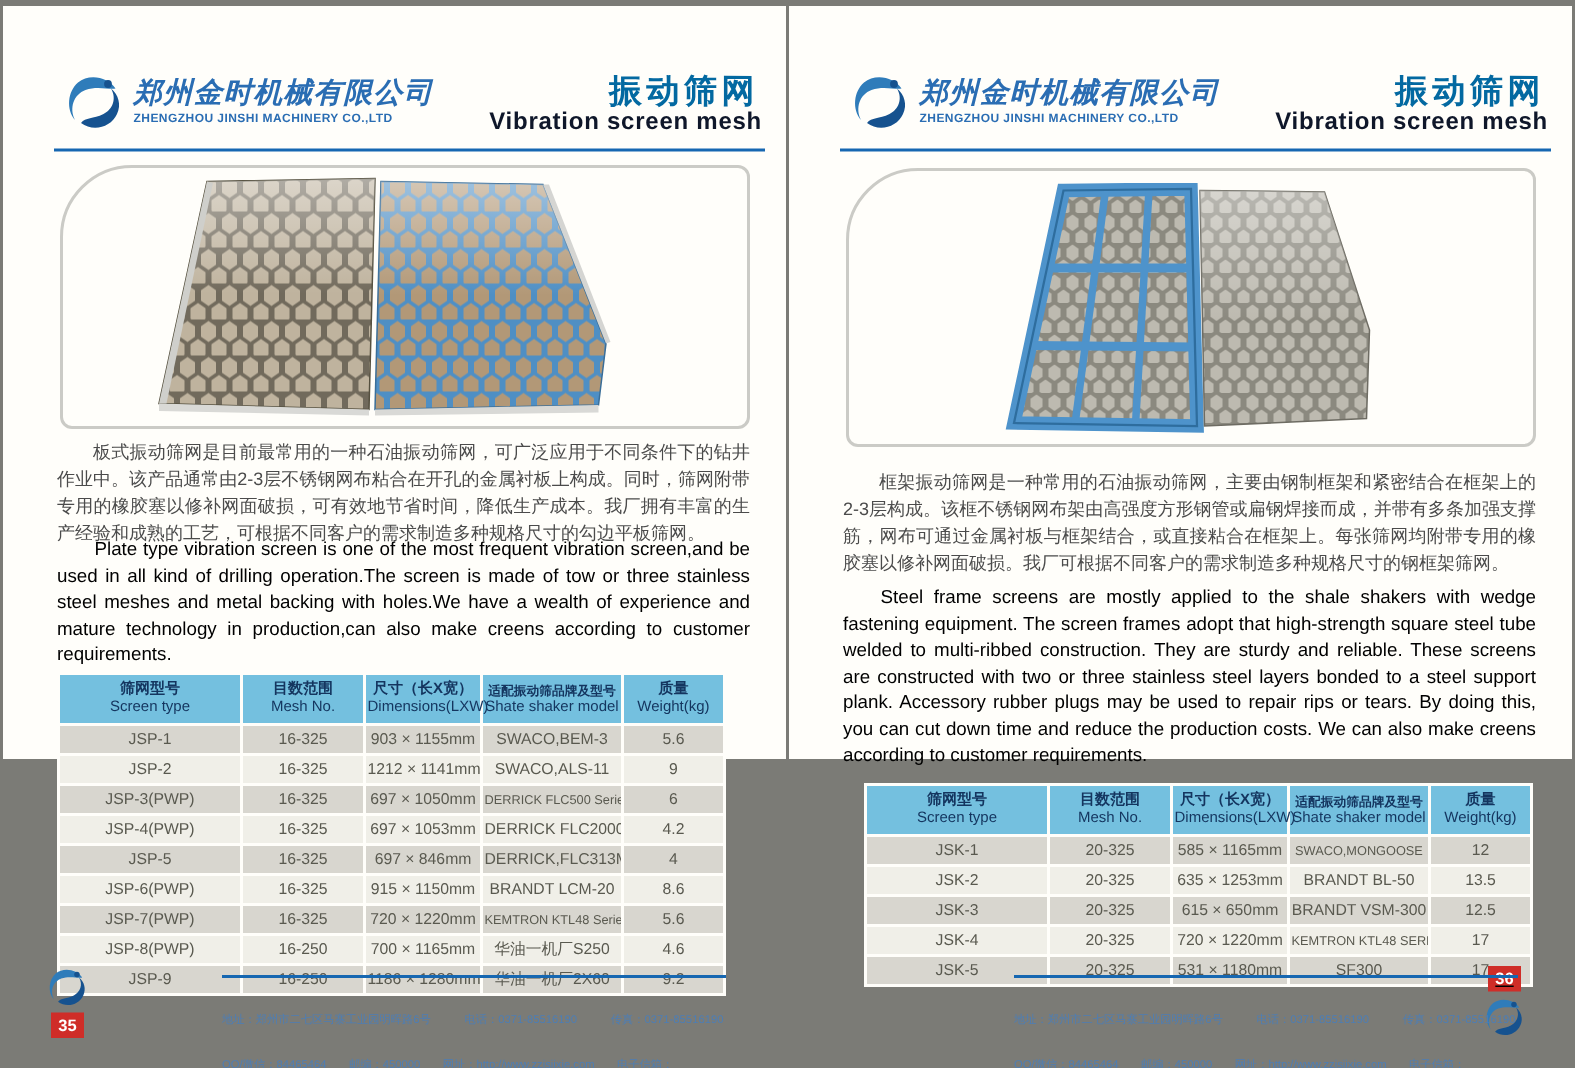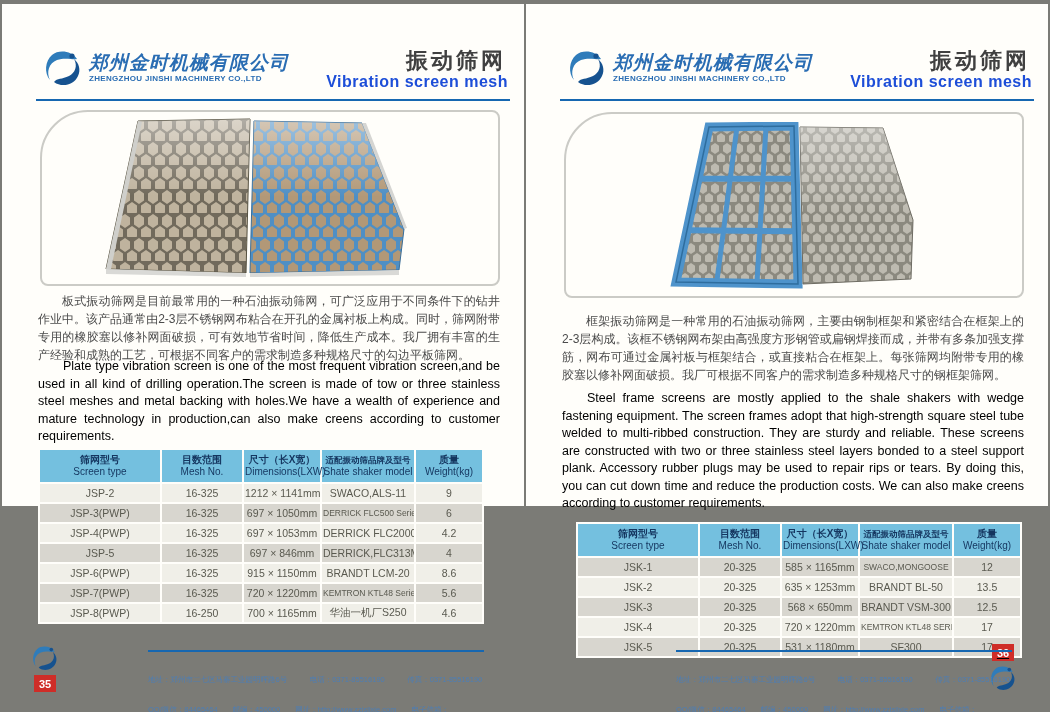--- a/index.html
+++ b/index.html
@@ -13,22 +13,22 @@
   #page-right{left:526px;}
 
   
   .hdr{position:absolute;left:36px;right:16px;top:44px;height:50px;}
   .logo-wrap{position:absolute;left:4px;top:0;display:flex;align-items:flex-start;}
   .logo-svg{width:42px;height:40px;}
   .brand-txt{margin-left:5px;padding-top:3px;}
   .brand-cn{font-family:"DejaVu Serif",serif;font-style:italic;font-weight:bold;
             color:#2a6db3;font-size:19px;letter-spacing:1px;line-height:22px;white-space:nowrap;}
   .brand-en{color:#2a6db3;font-size:8px;font-weight:bold;letter-spacing:0.3px;margin-top:1px;white-space:nowrap;}
-  .title-cn{position:absolute;right:2px;top:-2px;color:#404040;font-size:22px;font-weight:bold;letter-spacing:3px;}
-  .title-en{position:absolute;right:0;top:25px;color:#1d4ed8;font-size:16px;font-weight:bold;letter-spacing:0.5px;}
+  .title-cn{position:absolute;right:2px;top:-2px;color:#0369a1;font-size:22px;font-weight:bold;letter-spacing:3px;}
+  .title-en{position:absolute;right:0;top:25px;color:#0f172a;font-size:16px;font-weight:bold;letter-spacing:0.5px;}
   .rule{position:absolute;left:34px;right:14px;top:95px;height:2px;background:#1667b1;}
 
   
   .photo{position:absolute;left:38px;width:456px;background:#fffefa;
          border:2px solid #cbcbc6;border-radius:48px 8px 8px 8px;overflow:hidden;}
   #page-left .photo{top:106px;height:172px;}
   #page-right .photo{top:108px;height:182px;}
 
   
   .para{position:absolute;left:36px;width:462px;text-align:justify;}
@@ -149,20 +149,27 @@
             <div class="th-cn" style="font-size:8.5px">适配振动筛品牌及型号</div>
             <div class="th-en">Shate shaker model</div>
           </th>
         <th>
             <div class="th-cn">质量</div>
             <div class="th-en">Weight(kg)</div>
           </th>
       </tr>
     </thead>
     <tbody>
+      <tr class="odd">
+          <td>JSP-1</td>
+          <td>16-325</td>
+          <td>903 × 1155mm</td>
+          <td>SWACO,BEM-3</td>
+          <td>5.6</td>
+        </tr>
       <tr class="even">
           <td>JSP-2</td>
           <td>16-325</td>
           <td>1212 × 1141mm</td>
           <td>SWACO,ALS-11</td>
           <td>9</td>
         </tr>
       <tr class="odd">
           <td>JSP-3(PWP)</td>
           <td>16-325</td>
@@ -197,20 +204,27 @@
           <td>720 × 1220mm</td>
           <td style="font-size:8.5px">KEMTRON KTL48 Series</td>
           <td>5.6</td>
         </tr>
       <tr class="even">
           <td>JSP-8(PWP)</td>
           <td>16-250</td>
           <td>700 × 1165mm</td>
           <td>华油一机厂S250</td>
           <td>4.6</td>
+        </tr>
+      <tr class="odd">
+          <td>JSP-9</td>
+          <td>16-250</td>
+          <td>1186 × 1280mm</td>
+          <td>华油一机厂2X60</td>
+          <td>9.2</td>
         </tr>
     </tbody>
   </table>
 
   <div class="badge">
     <svg class="badge-logo" viewBox="0 0 42 40">
       <path d="M35,11 C30,3 17,1 10,7 3,13 2,25 8,32 4,24 7,15 15,12 23,9 31,12 35,11 Z" fill="#2f7cba"></path>
       <path d="M12,34 c8,6 20,3 24-6 3-6 1-13-4-17 4,7 1,14-5,17 -7,3.5-12,2-15,6 Z" fill="#16528f"></path>
       <circle cx="30" cy="8" r="2.6" fill="#16528f"></circle>
     </svg>
@@ -318,21 +332,21 @@
       <tr class="even">
           <td>JSK-2</td>
           <td>20-325</td>
           <td>635 × 1253mm</td>
           <td>BRANDT BL-50</td>
           <td>13.5</td>
         </tr>
       <tr class="odd">
           <td>JSK-3</td>
           <td>20-325</td>
-          <td>568 × 650mm</td>
+          <td>615 × 650mm</td>
           <td>BRANDT VSM-300</td>
           <td>12.5</td>
         </tr>
       <tr class="even">
           <td>JSK-4</td>
           <td>20-325</td>
           <td>720 × 1220mm</td>
           <td style="font-size:8.5px">KEMTRON KTL48 SERIES</td>
           <td>17</td>
         </tr>

